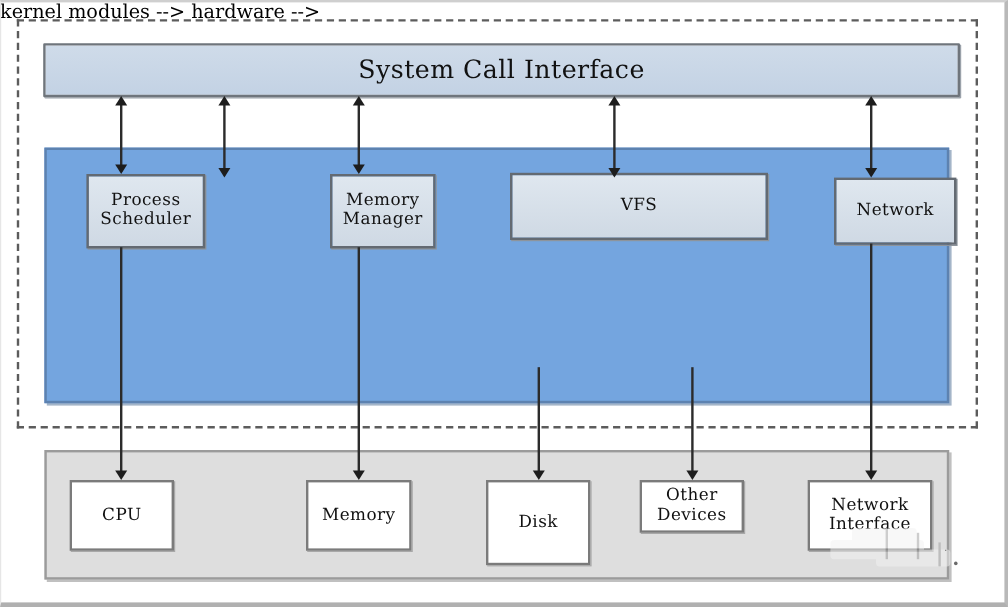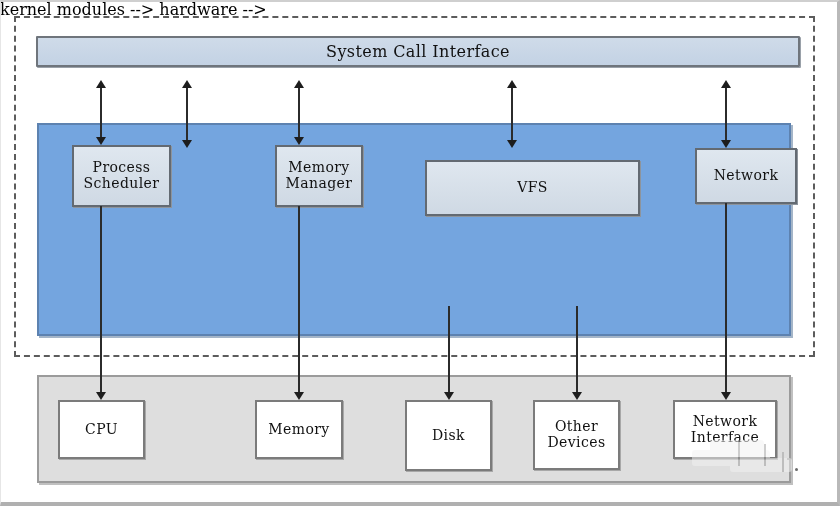--- a/index.html
+++ b/index.html
@@ -37,25 +37,25 @@
     display:flex;align-items:center;justify-content:center;
     text-align:center;
     color:#111;
     line-height:1.12;
     white-space:pre-line;
     letter-spacing:.4px;
   }
 
   
   #syscall-bar{
-    left:36px;top:36px;width:764px;height:31px;
+    left:36px;top:36px;width:764px;height:45px;
     background:linear-gradient(180deg,#cfdbe9 0%,#c3d2e4 100%);
     border:2px solid #6f757c;
     border-radius:1px;
-    font-size:16px;
+    font-size:21px;
     box-shadow:1px 1px 0 #9aa1a9;
   }
 
   
   #kernel-layer{
     position:absolute;left:37px;top:123px;width:754px;height:213px;
     background:#74a5df;
     border:2px solid #5d82b0;
     box-shadow:2px 2px 0 rgba(90,120,155,.55);
     box-sizing:border-box;
@@ -131,35 +131,35 @@
   <div id="kernel-layer"></div>
 
   
   <div class="box kmod" style="left:52px;top:145px;width:99px;height:62px;">Process
 Scheduler</div>
 
 
   <div class="box kmod" style="left:255px;top:145px;width:88px;height:62px;">Memory
 Manager</div>
 
-  <div class="box kmod" style="left:405px;top:160px;width:215px;height:56px;">VFS</div>
+  <div class="box kmod" style="left:405px;top:144px;width:215px;height:56px;">VFS</div>
 
   <div class="box kmod" style="left:675px;top:148px;width:102px;height:56px;">Network</div>
 
 
   
   <div id="hardware-layer"></div>
 
   <div class="box hwbox" style="left:58px;top:400px;width:87px;height:59px;">CPU</div>
 
   <div class="box hwbox" style="left:255px;top:400px;width:88px;height:59px;">Memory</div>
 
   <div class="box hwbox" style="left:405px;top:400px;width:87px;height:71px;">Disk</div>
 
-  <div class="box hwbox" style="left:533px;top:400px;width:87px;height:70px;">Other
+  <div class="box hwbox" style="left:533px;top:400px;width:87px;height:44px;">Other
 Devices</div>
 
   <div class="box hwbox" style="left:673px;top:400px;width:104px;height:59px;">Network
 Interface</div>
 
   
     kernel modules --&gt;
   
 
   

